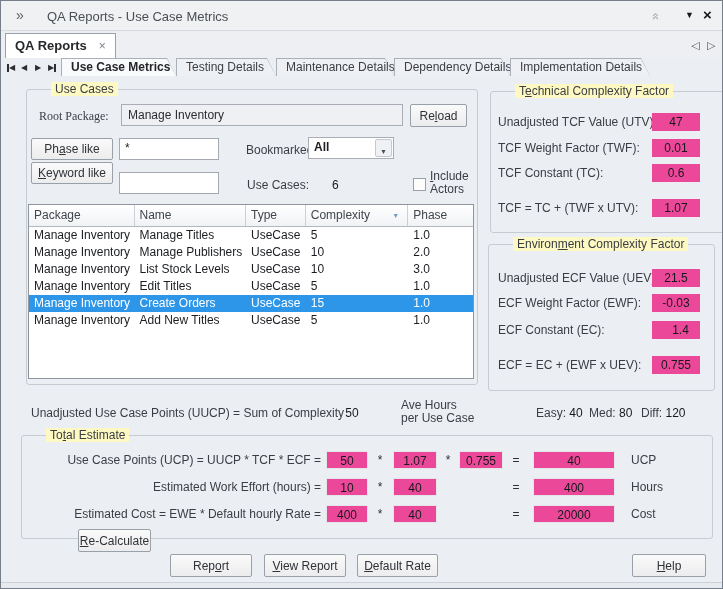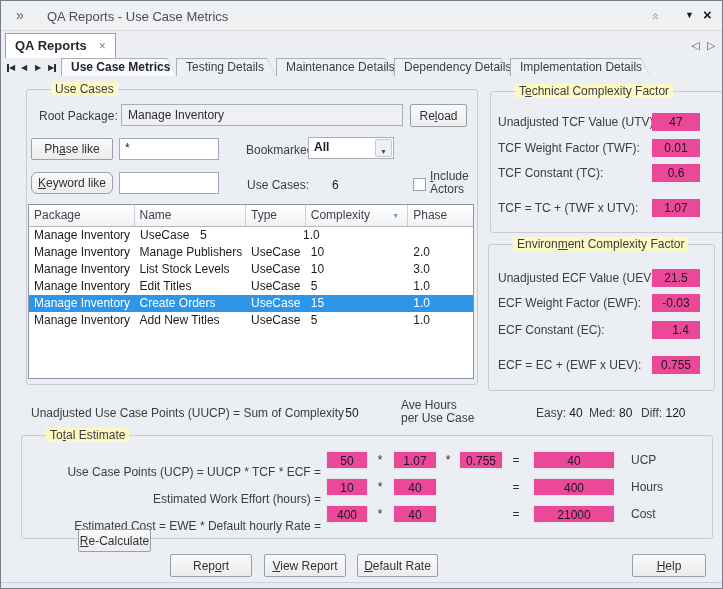--- a/index.html
+++ b/index.html
@@ -58,21 +58,21 @@
   .tr { display:flex; height:17px; line-height:17px; color:#1b1d21; }
   .tr.selected { background:#2e96e9; color:#ffffff; }
   .td { padding-left:5px; white-space:nowrap; overflow:hidden; }
   .c0{width:106px;} .c1{width:112px;} .c2{width:60px;} .c3{width:103px;} .c4{width:65px;}
 
   
   .frow-label { position:absolute; left:497px; line-height:18px; white-space:nowrap; }
   .fbox { left:651px; width:48px; height:18px; line-height:18px; font-size:12px; }
 
   
-  .erow-label { position:absolute; left:30px; width:290px; text-align:right; line-height:18px; white-space:nowrap;margin-top:12px; }
+  .erow-label { position:absolute; left:30px; width:290px; text-align:right; line-height:18px; white-space:nowrap; }
   .ebox { height:18px; line-height:18px; border:1px solid #e3e5e9; }
   .eop { position:absolute; width:14px; text-align:center; color:#2c2f34; line-height:18px; }
   .eunit { position:absolute; left:630px; line-height:18px; }
 
   .footer-strip { position:absolute; left:0; top:581px; width:100%; height:8px; background:#e7eaee; border-top:1px solid #cdd1d6; }
   u { text-decoration:underline; }
 </style>
 </head>
 <body>
 
@@ -133,49 +133,50 @@
       <div class="ptab" style="left: 509px; width: 140px;">
         <div class="outer"></div>
         <div class="inner"></div>
         <span class="lbl">Implementation Details</span>
       </div>
     </div>
 
   <div class="group" style="left:25px; top:88px; width:452px; height:296px;">
     <span class="legend">Use Cases</span>
   </div>
-  <span class="labeltxt" style="left:38px; top:108px;">Root Package:</span>
+  <span class="labeltxt" style="left:38px; top:108px;font-family:Liberation Serif, serif;">Root Package:</span>
   <div class="rofield" style="left:120px; top:103px; width:282px; height:22px;">Manage Inventory</div>
   <button class="btn" style="left:409px; top:103px; width:57px; height:23px;">Re<u>l</u>oad</button>
 
   <button class="btn" style="left:30px; top:137px; width:82px; height:22px;">Ph<u>a</u>se like</button>
   <div class="inputbox" style="left:118px; top:137px; width:100px; height:22px;">*</div>
   <span class="labeltxt" style="left:245px; top:142px;">Bookmarked:</span>
   <div class="combo" style="left:307px; top:136px; width:86px; height:22px;">
     <span class="val">All</span>
     <span class="dd"><span>▼</span></span>
   </div>
 
-  <button class="btn" style="left:30px; top:171px; width:82px; height:22px;border-radius:6px;"><u>K</u>eyword like</button>
+  <button class="btn" style="left:30px; top:161px; width:82px; height:22px;"><u>K</u>eyword like</button>
   <div class="inputbox" style="left:118px; top:171px; width:100px; height:22px;"></div>
   <span class="labeltxt" style="left:246px; top:177px;">Use Cases:</span>
   <span class="labeltxt" style="left:331px; top:177px; color:#17191d;">6</span>
   <span class="checkbox" style="left:412px; top:177px;"></span>
   <span class="labeltxt" style="left:429px; top:169px; width:52px; white-space:normal; line-height:13px;"><u>I</u>nclude Actors</span>
 
   <div class="uc-table" id="uc-table">
       <div class="thead">
         <div class="th c0">Package</div>
         <div class="th c1">Name</div>
         <div class="th c2">Type</div>
         <div class="th c3">Complexity<span class="sort-ico">▼</span></div>
         <div class="th c4">Phase</div>
       </div>
       <div class="tr">
         <div class="td c0">Manage Inventory</div>
+        <div class="td c1">Manage Titles</div>
         <div class="td c2">UseCase</div>
         <div class="td c3">5</div>
         <div class="td c4">1.0</div>
       </div>
       <div class="tr">
         <div class="td c0">Manage Inventory</div>
         <div class="td c1">Manage Publishers</div>
         <div class="td c2">UseCase</div>
         <div class="td c3">10</div>
         <div class="td c4">2.0</div>
@@ -261,21 +262,21 @@
   <div class="valuebox ebox" style="left:392px; top:477px; width:44px;">40</div>
   <span class="eop" style="left:508px; top:477px;">=</span>
   <div class="valuebox ebox" style="left:532px; top:477px; width:82px;">400</div>
   <span class="eunit" style="top:477px;">Hours</span>
 
   <span class="erow-label" style="top:504px;">Estimated Cost  = EWE * Default hourly Rate =</span>
   <div class="valuebox ebox" style="left:325px; top:504px; width:42px;">400</div>
   <span class="eop" style="left:372px; top:504px;">*</span>
   <div class="valuebox ebox" style="left:392px; top:504px; width:44px;">40</div>
   <span class="eop" style="left:508px; top:504px;">=</span>
-  <div class="valuebox ebox" style="left:532px; top:504px; width:82px;">21000</div>
+  <div class="valuebox ebox" style="left:532px; top:504px; width:82px;">20000</div>
   <span class="eunit" style="top:504px;">Cost</span>
 
   <button class="btn" style="left:77px; top:528px; width:73px; height:23px;"><u>R</u>e-Calculate</button>
   <button class="btn" style="left:169px; top:553px; width:82px; height:23px;">Rep<u>o</u>rt</button>
   <button class="btn" style="left:263px; top:553px; width:82px; height:23px;"><u>V</u>iew Report</button>
   <button class="btn" style="left:356px; top:553px; width:81px; height:23px;"><u>D</u>efault Rate</button>
   <button class="btn" style="left:631px; top:553px; width:74px; height:23px;"><u>H</u>elp</button>
 
   <div class="footer-strip"></div>
 </div>

